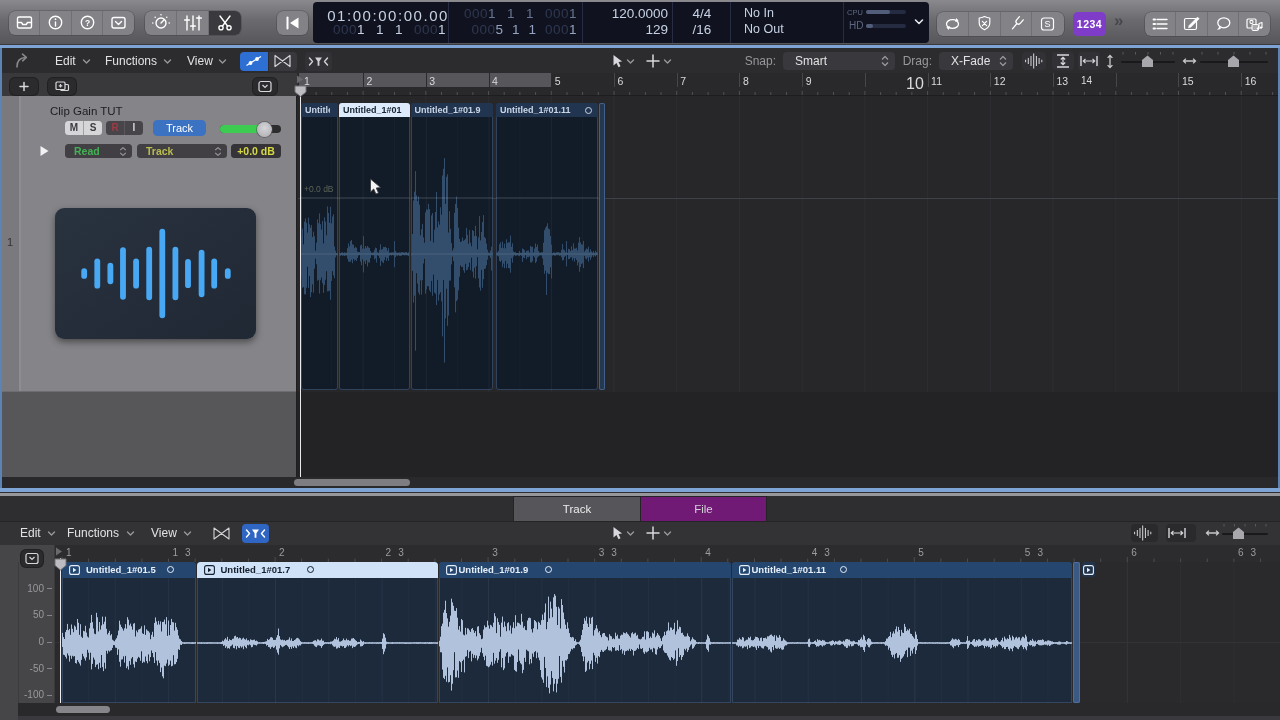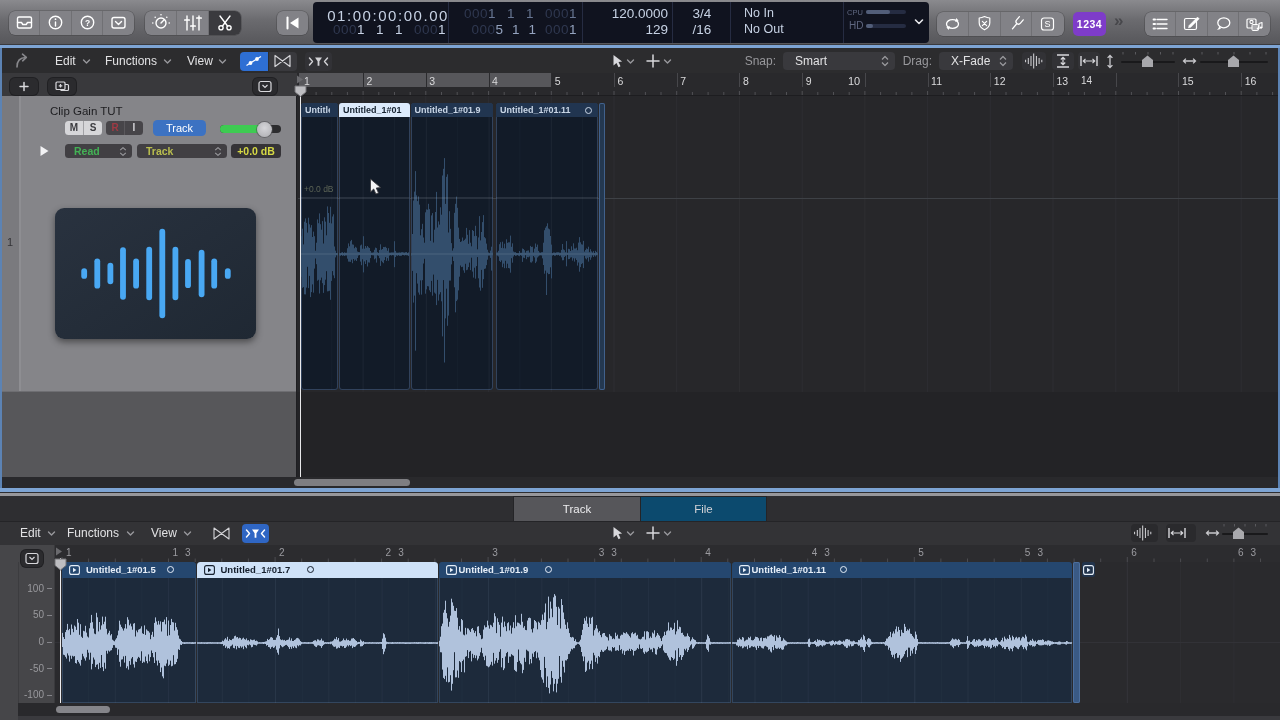--- a/index.html
+++ b/index.html
@@ -71,21 +71,21 @@
 <div class="a" style="left:269px;top:0;width:1px;height:41px;background:#262c42"></div>
 <div class="a" style="left:359px;top:0;width:1px;height:41px;background:#262c42"></div>
 <div class="a" style="left:417px;top:0;width:1px;height:41px;background:#262c42"></div>
 <div class="a" style="left:530px;top:0;width:1px;height:41px;background:#262c42"></div>
 <div class="a" style="left:5px;top:4.5px;width:131px;height:16px;font-size:15px;letter-spacing:1.55px;color:#c7d2e4;text-align:right">01:00:00:00.00</div>
 <div class="a" style="left:3px;top:20px;width:130px;height:15px;font-size:13.5px;letter-spacing:0.5px;text-align:right;color:#c7d2e4"><span style="color:#2f3850">000</span>1<span style="margin-left:11px">1</span><span style="margin-left:11px">1</span><span style="color:#2f3850;margin-left:11px">000</span>1</div>
 <div class="a" style="left:140px;top:4px;width:124px;height:15px;font-size:13.5px;letter-spacing:0.5px;text-align:right;color:#677592"><span style="color:#2f3850">000</span>1<span style="margin-left:11px">1</span><span style="margin-left:11px">1</span><span style="color:#2f3850;margin-left:11px">000</span>1</div>
 <div class="a" style="left:140px;top:20px;width:124px;height:15px;font-size:13.5px;letter-spacing:0.5px;text-align:right;color:#94a3bf"><span style="color:#2f3850">000</span>5&nbsp;&nbsp;1&nbsp;&nbsp;1&nbsp;&nbsp;<span style="color:#2f3850">000</span>1</div>
 <div class="a" style="left:275px;top:4px;width:80px;height:15px;font-size:13.5px;text-align:right;color:#c7d2e4">120.0000</div>
 <div class="a" style="left:275px;top:20px;width:80px;height:15px;font-size:13.5px;text-align:right;color:#c7d2e4">129</div>
-<div class="a" style="left:364px;top:4px;width:50px;height:15px;font-size:13.5px;text-align:center;color:#c7d2e4">3/4</div>
+<div class="a" style="left:364px;top:4px;width:50px;height:15px;font-size:13.5px;text-align:center;color:#c7d2e4">4/4</div>
 <div class="a" style="left:364px;top:20px;width:50px;height:15px;font-size:13.5px;text-align:center;color:#c7d2e4">/16</div>
 <div class="a" style="left:431px;top:4px;width:90px;height:15px;font-size:12.5px;color:#c7d2e4">No In</div>
 <div class="a" style="left:431px;top:20px;width:90px;height:15px;font-size:12.5px;color:#c7d2e4">No Out</div>
 <div class="a" style="left:534px;top:6px;width:24px;font-size:7.5px;color:#5f6780">CPU</div>
 <div class="a" style="left:553px;top:8px;width:40px;height:4px;border-radius:2px;background:#252c42">
         <div style="width:24px;height:4px;border-radius:2px;background:#525e79"></div>
       </div>
 <div class="a" style="left:536px;top:18px;width:36px;font-size:10px;color:#5f6780">HD</div>
 <div class="a" style="left:553px;top:21.5px;width:40px;height:4px;border-radius:2px;background:#252c42">
         <div style="width:7px;height:4px;border-radius:2px;background:#525e79"></div>
@@ -369,21 +369,21 @@
     <div class="a" style="left:1241.1999999999998px;top:73px;width:1px;height:13.5px;background:#47474b"></div>
 <div class="a" style="left:303.9px;top:74.5px;font-size:10.5px;color:#dadadc">1</div>
     <div class="a" style="left:366.62px;top:74.5px;font-size:10.5px;color:#dadadc">2</div>
     <div class="a" style="left:429.34px;top:74.5px;font-size:10.5px;color:#dadadc">3</div>
     <div class="a" style="left:492.05999999999995px;top:74.5px;font-size:10.5px;color:#dadadc">4</div>
     <div class="a" style="left:554.78px;top:74.5px;font-size:10.5px;color:#dadadc">5</div>
     <div class="a" style="left:617.5px;top:74.5px;font-size:10.5px;color:#dadadc">6</div>
     <div class="a" style="left:680.22px;top:74.5px;font-size:10.5px;color:#dadadc">7</div>
     <div class="a" style="left:742.9399999999999px;top:74.5px;font-size:10.5px;color:#dadadc">8</div>
     <div class="a" style="left:805.66px;top:74.5px;font-size:10.5px;color:#dadadc">9</div>
-    <div class="a" style="left:848px;top:74.5px;font-size:11px;color:#dadadc">10</div>
+    <div class="a" style="left:906px;top:74.5px;font-size:16px;color:#dadadc">10</div>
     <div class="a" style="left:931.1px;top:74.5px;font-size:10.5px;color:#dadadc">11</div>
     <div class="a" style="left:993.8199999999999px;top:74.5px;font-size:10.5px;color:#dadadc">12</div>
     <div class="a" style="left:1056.54px;top:74.5px;font-size:10.5px;color:#dadadc">13</div>
     <div class="a" style="left:1081px;top:74.5px;font-size:10px;color:#dadadc">14</div>
     <div class="a" style="left:1181.98px;top:74.5px;font-size:10.5px;color:#dadadc">15</div>
     <div class="a" style="left:1244.6999999999998px;top:74.5px;font-size:10.5px;color:#dadadc">16</div>
 <div class="a" style="left:297px;top:95px;width:981px;height:1px;background:#1d1d20"></div>
 <svg style="left:296px;top:75px" width="8" height="9" viewBox="0 0 8 9">
       <path d="M1 0.5l6 4-6 4z" fill="#6a6a6e"></path>
     </svg>
@@ -514,21 +514,21 @@
       <path d="M1 1h11v6l-5.5 4.5L1 7z" fill="#bdbdc1" stroke="#737377" stroke-width="1"></path>
     </svg>
 <svg style="left:369px;top:178px" width="13" height="18" viewBox="0 0 13 18">
       <path d="M1.5 1l0 13 3.2-3 2.2 5 2.6-1.1-2.2-4.9 4.4-.4z" fill="#f4f4f6" stroke="#3a3a3e" stroke-width="0.9"></path>
     </svg>
 <div class="a" style="left:2px;top:477px;width:1276px;height:11px;background:#29292c"></div>
 <div class="a" style="left:294px;top:479px;width:116px;height:7px;border-radius:3.5px;background:#7e7e82"></div>
 <div class="a" style="left:0;top:492px;width:1280px;height:228px;background:#2e2e31"></div>
 <div class="a" style="left:0;top:492.5px;width:1280px;height:3.5px;background:#97979b"></div>
 <div class="a" style="left:514px;top:496.5px;width:126px;height:24.5px;background:#56565a;box-shadow:0 0 0 1px #242427;color:#ececee;font-size:11.5px;text-align:center;line-height:24.5px">Track</div>
-<div class="a" style="left:641px;top:496.5px;width:125px;height:24.5px;background:#0c4a6e;box-shadow:0 0 0 1px #242427;color:#d2d2d6;font-size:11.5px;text-align:center;line-height:24.5px">File</div>
+<div class="a" style="left:641px;top:496.5px;width:125px;height:24.5px;background:#701a75;box-shadow:0 0 0 1px #242427;color:#d2d2d6;font-size:11.5px;text-align:center;line-height:24.5px">File</div>
 <div class="a" style="left:0;top:521px;width:1280px;height:24px;background:#333336;border-top:1px solid #242427"></div>
 <div class="a" style="left:20px;top:526px;font-size:12px;color:#e2e2e4">Edit</div>
 <svg style="left:47px;top:530px" width="9" height="7" viewBox="0 0 9 7">
       <path d="M1.5 2l3 3 3-3" fill="none" stroke="#98989c" stroke-width="1.4" stroke-linecap="round" stroke-linejoin="round"></path>
     </svg>
 <div class="a" style="left:67px;top:526px;font-size:12px;color:#e2e2e4">Functions</div>
 <svg style="left:126px;top:530px" width="9" height="7" viewBox="0 0 9 7">
       <path d="M1.5 2l3 3 3-3" fill="none" stroke="#98989c" stroke-width="1.4" stroke-linecap="round" stroke-linejoin="round"></path>
     </svg>
 <div class="a" style="left:151px;top:526px;font-size:12px;color:#e2e2e4">View</div>

